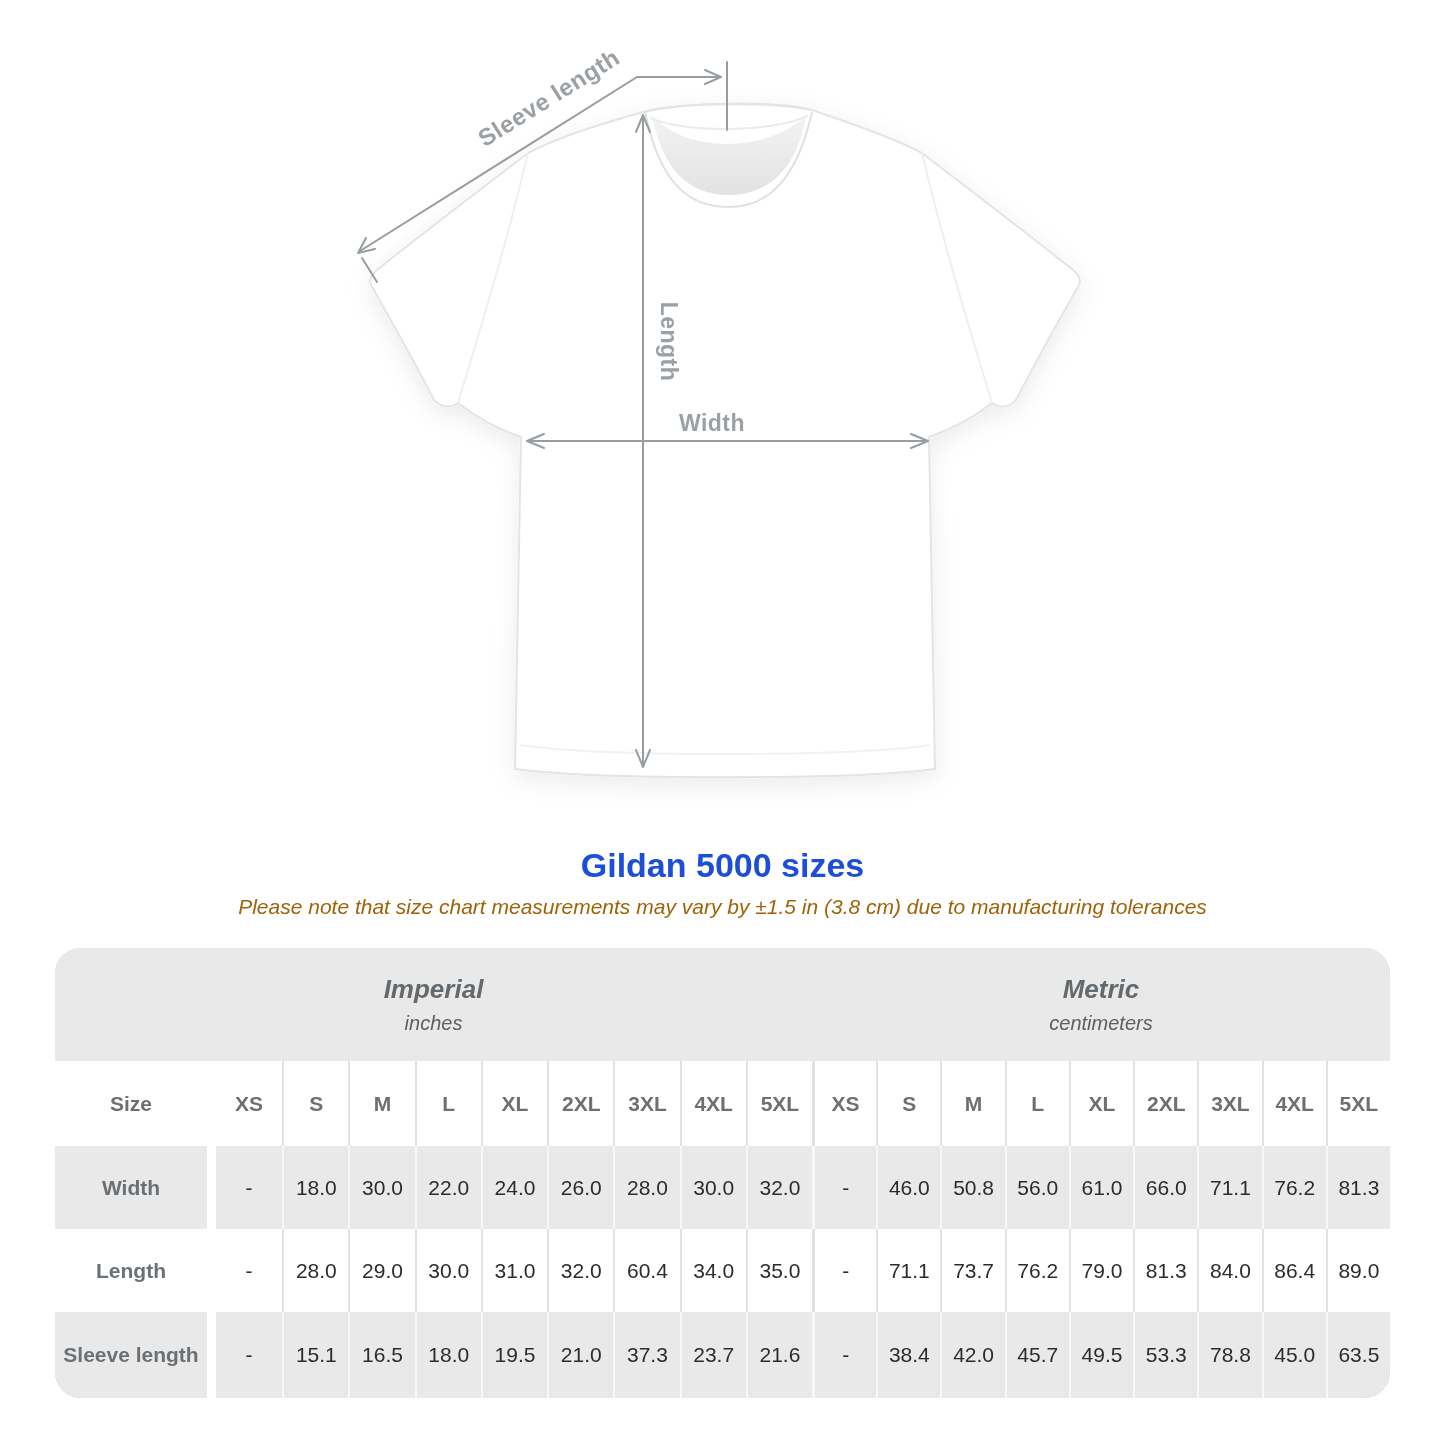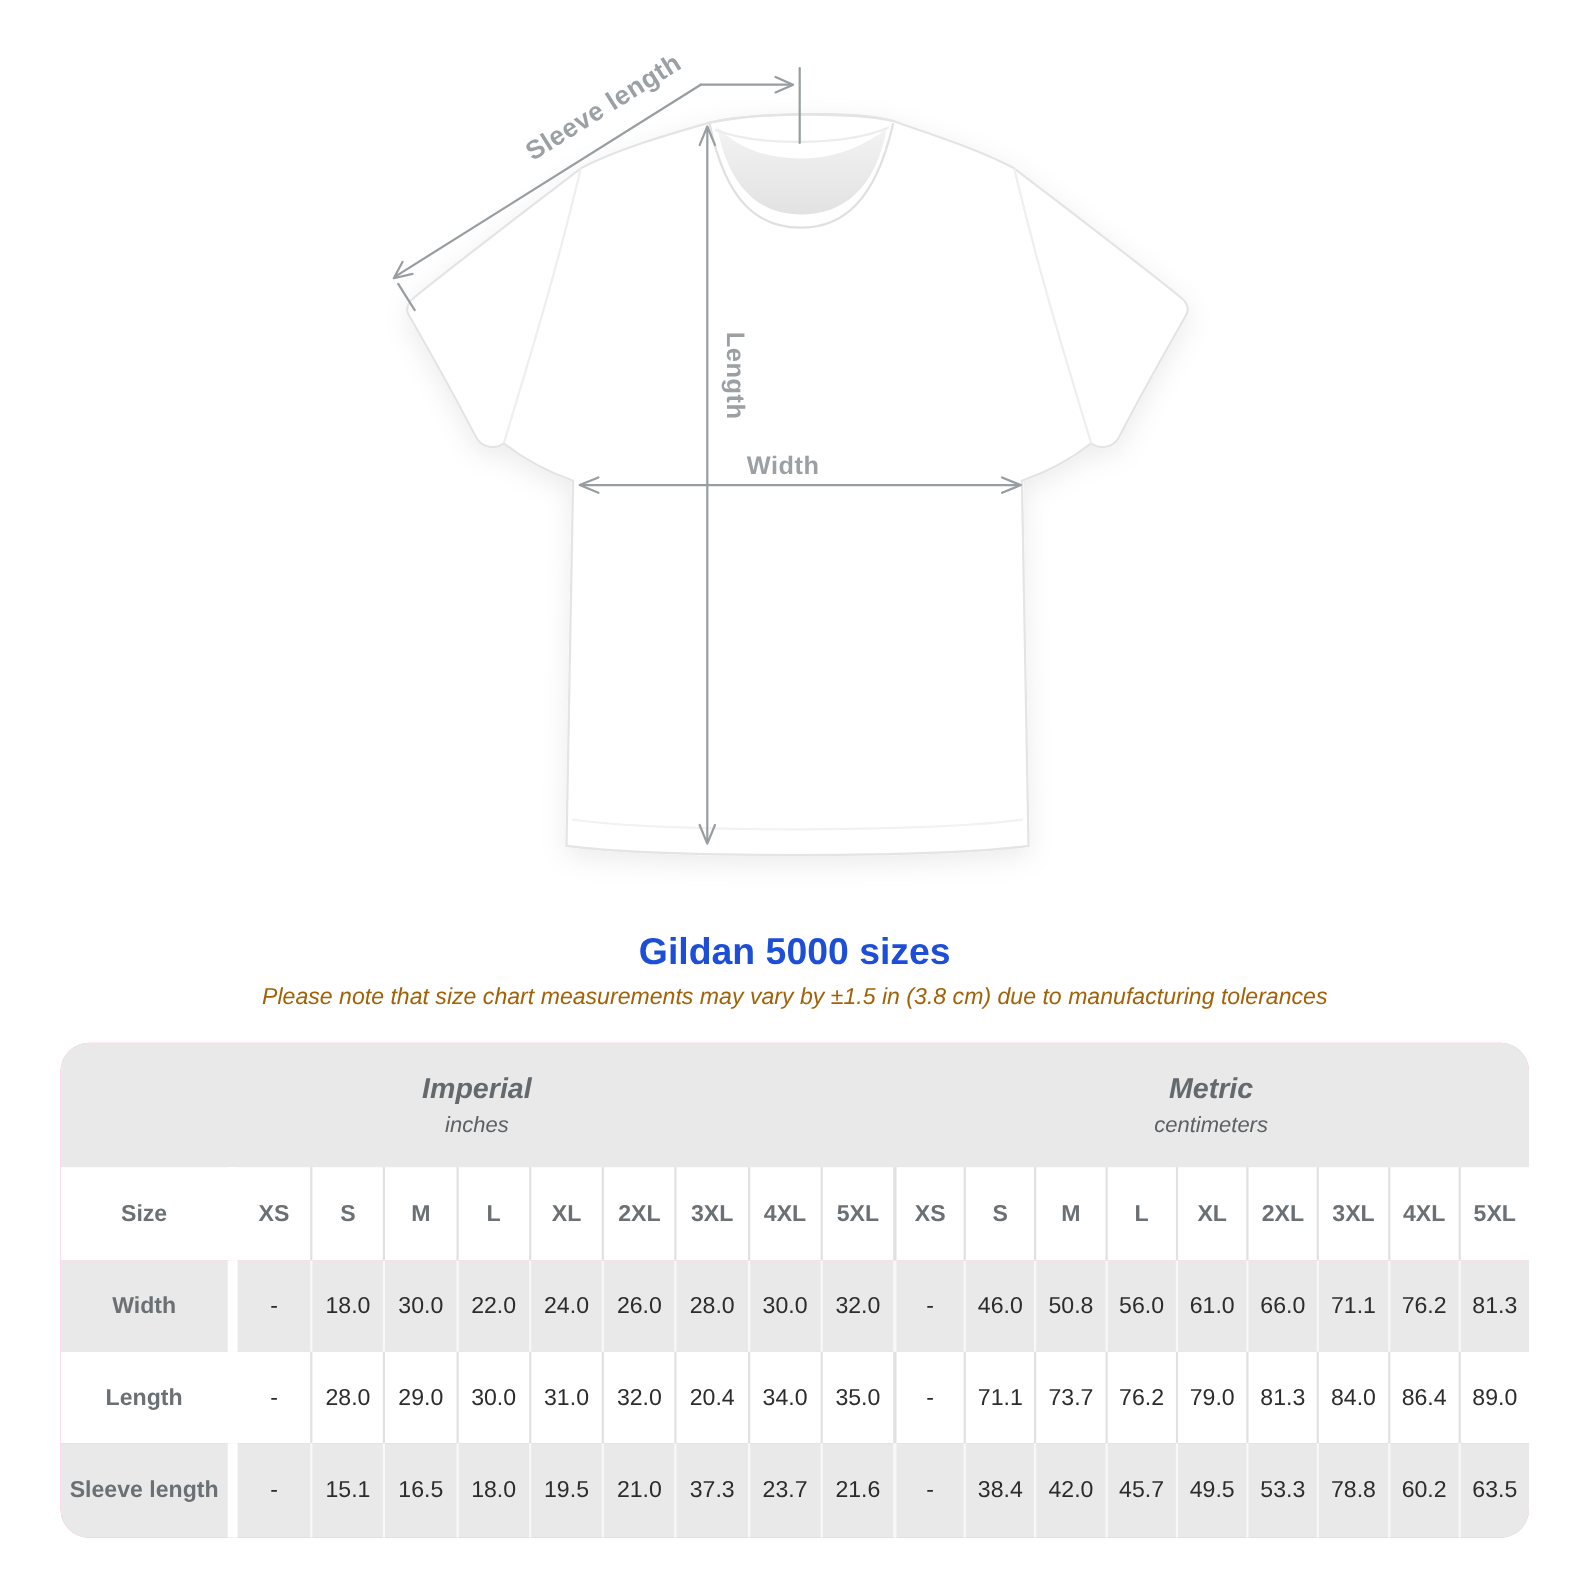--- a/index.html
+++ b/index.html
@@ -32,21 +32,21 @@
     text-align: center; font-size: 34px; font-weight: bold; color: #1d4ed8;
   }
   .page-subtitle {
     position: absolute; top: 895px; left: 0; width: 100%;
     text-align: center; font-size: 21px; font-style: italic; color: #a16207;
   }
 
   
   .size-table {
     position: absolute; left: 55px; top: 948px; width: 1335px;
-    border-radius: 26px; overflow: hidden; background: #f9a8d4;
+    border-radius: 26px; overflow: hidden; background: #fdba74;
   }
   .band { display: flex; height: 113px; background: #e9e9e9; }
   .band .group {
     display: flex; flex-direction: column; align-items: center; justify-content: center; gap: 7px;
   }
   .band .group.imperial { width: 757px; }
   .band .group.metric { width: 578px; }
   .group-title { font-size: 26px; font-weight: bold; font-style: italic; color: #63696d; }
   .group-unit  { font-size: 20px; font-style: italic; color: #5a6064; text-align: center; }
 
@@ -219,21 +219,21 @@
 
     <div class="trow h-83 row-light">
       <div class="cell hdr">Length</div>
       <div class="gapcol"></div>
       <div class="cell val">-</div>
       <div class="cell sep val">28.0</div>
       <div class="cell sep val">29.0</div>
       <div class="cell sep val">30.0</div>
       <div class="cell sep val">31.0</div>
       <div class="cell sep val">32.0</div>
-      <div class="cell sep val">20.4</div>
+      <div class="cell sep val">60.4</div>
       <div class="cell sep val">34.0</div>
       <div class="cell sep val">35.0</div>
       <div class="cell sep gsep val">-</div>
       <div class="cell sep val">71.1</div>
       <div class="cell sep val">73.7</div>
       <div class="cell sep val">76.2</div>
       <div class="cell sep val">79.0</div>
       <div class="cell sep val">81.3</div>
       <div class="cell sep val">84.0</div>
       <div class="cell sep val">86.4</div>
@@ -252,18 +252,18 @@
       <div class="cell sep val">37.3</div>
       <div class="cell sep val">23.7</div>
       <div class="cell sep val">21.6</div>
       <div class="cell sep gsep val">-</div>
       <div class="cell sep val">38.4</div>
       <div class="cell sep val">42.0</div>
       <div class="cell sep val">45.7</div>
       <div class="cell sep val">49.5</div>
       <div class="cell sep val">53.3</div>
       <div class="cell sep val">78.8</div>
-      <div class="cell sep val">60.2</div>
+      <div class="cell sep val">45.0</div>
       <div class="cell sep val">63.5</div>
     </div>
 
   </div>
 </div>
 
 </body></html>

